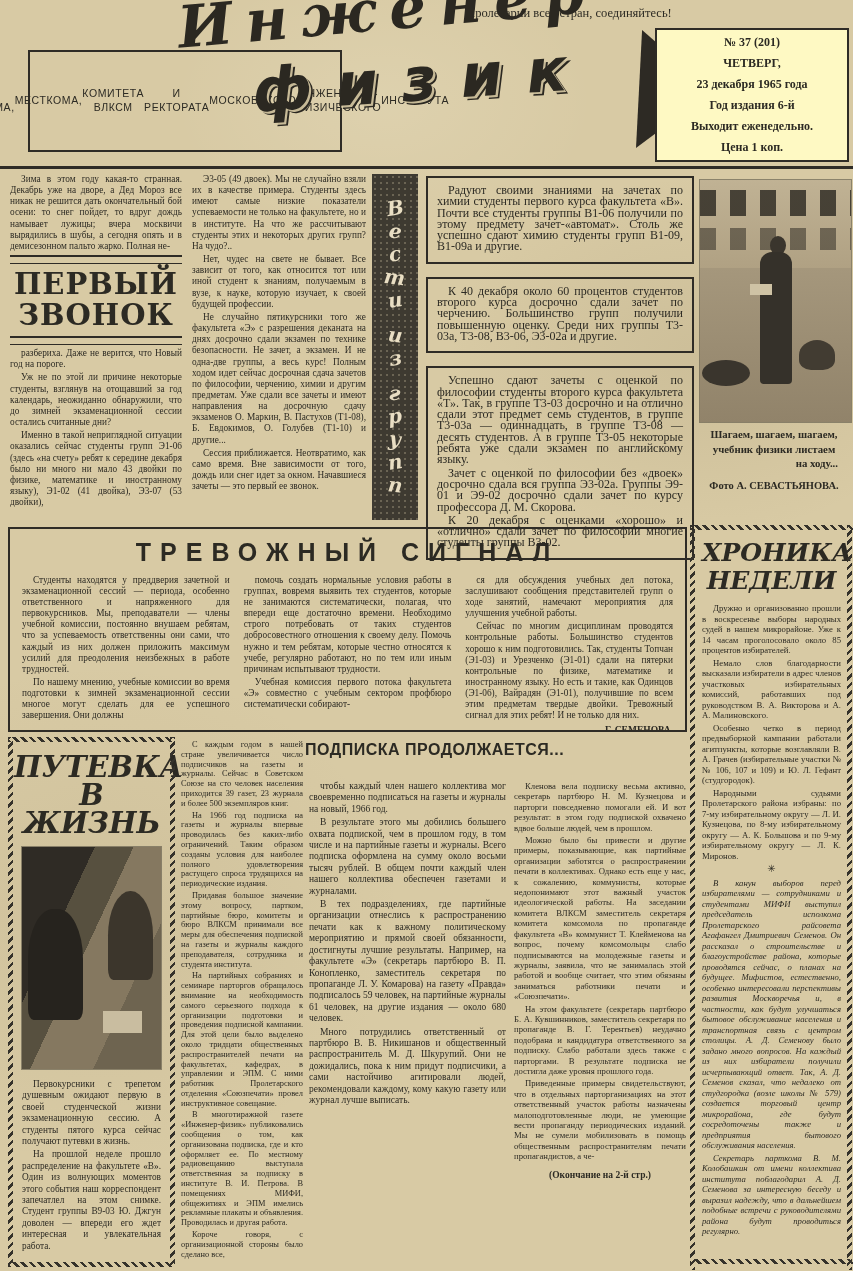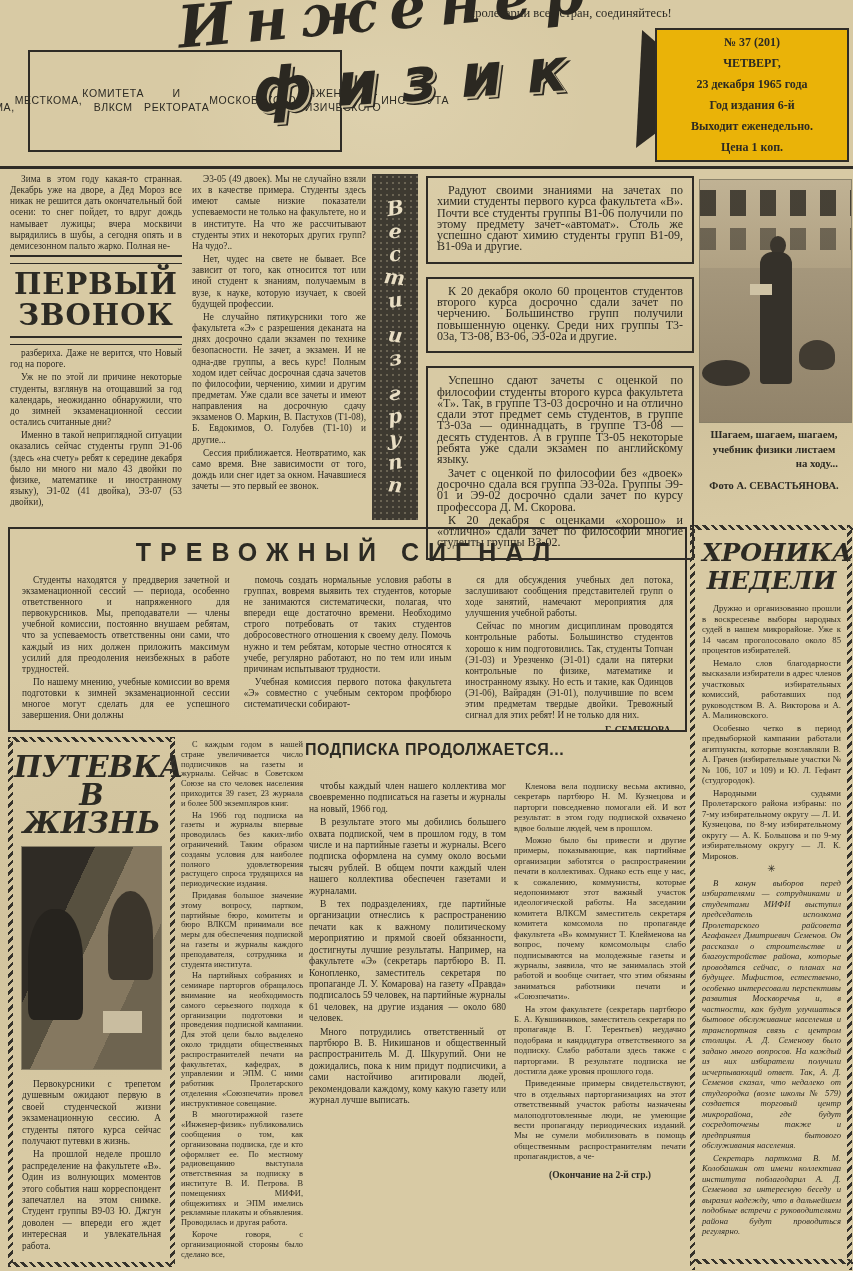--- a/index.html
+++ b/index.html
@@ -18,21 +18,21 @@
              display:flex;flex-direction:row;justify-content:center;align-items:center;
              font-family:"Liberation Sans",sans-serif;font-weight:400;font-size:10.5px;line-height:13.6px;letter-spacing:.6px;text-align:center;padding-left:28px;}
   .title-script{left:175px;top:-6px;font-family:"DejaVu Serif",serif;font-style:italic;font-weight:700;
                 font-size:58px;letter-spacing:13px;color:#2b2821;transform:rotate(-5deg);transform-origin:left top;}
   .title-block{left:250px;top:56px;font-family:"DejaVu Sans",sans-serif;font-style:italic;font-weight:900;
                font-size:60px;letter-spacing:24px;color:#2b2821;transform:rotate(-4deg);transform-origin:left top;
                text-shadow:2px 2px 0 rgba(216,202,164,.9),3.5px 3.5px 0 #2b2821;}
   .emblem{left:636px;top:30px;width:76px;height:118px;background:#2d2a24;
           clip-path:polygon(8% 0,100% 52%,0 100%);}
   .issue-box{left:655px;top:28px;width:194px;height:134px;border:2.5px solid #2f2c26;box-sizing:border-box;
-             background:#eab308;display:flex;flex-direction:column;justify-content:center;
+             background:#fef9c3;display:flex;flex-direction:column;justify-content:center;
              text-align:center;font-weight:700;font-size:12px;line-height:21px;}
   .header-rule{left:0;top:166px;width:853px;height:3px;background:#2f2c26;}
   
   .fc-col1{left:10px;top:174px;width:172px;height:347px;font-size:9.3px;line-height:11.15px;overflow:hidden;}
   .fc-col2{left:192px;top:174px;width:174px;height:347px;font-size:9.3px;line-height:11.15px;overflow:hidden;}
   .dbl-rule{height:6px;border-top:2.5px solid #2f2c26;border-bottom:1.5px solid #2f2c26;margin:3px 0;}
   .fc-headline{font-family:"DejaVu Serif",serif;font-weight:700;font-size:29px;line-height:31px;
                text-align:center;letter-spacing:1px;margin:5px 0;}
   .banner{left:372px;top:174px;width:46px;height:346px;background-color:#3e3a31;
           background-image:radial-gradient(rgba(222,209,175,.28) 1px, transparent 1.5px);background-size:6px 6px;
@@ -163,21 +163,21 @@
     <span>у</span>
     <span>п</span>
     <span>п</span>
   </div>
 
   <div class="abs vesti-col">
     <div class="vbox">
       <p class="para">Радуют своими знаниями на зачетах по химии студенты первого курса факультета «В». Почти все студенты группы В1-06 получили по этому предмету зачет-«автомат». Столь же успешно сдают химию студенты групп В1-09, В1-09а и другие.</p>
     </div>
     <div class="vbox">
-      <p class="para">К 20 декабря около 60 процентов студентов второго курса досрочно сдали зачет по черчению. Большинство групп получили повышенную оценку. Среди них группы Т3-03а, Т3-08, В3-06, Э3-02а и другие.</p>
+      <p class="para">К 40 декабря около 60 процентов студентов второго курса досрочно сдали зачет по черчению. Большинство групп получили повышенную оценку. Среди них группы Т3-03а, Т3-08, В3-06, Э3-02а и другие.</p>
     </div>
     <div class="vbox">
       <p class="para">Успешно сдают зачеты с оценкой по философии студенты второго курса факультета «Т». Так, в группе Т3-03 досрочно и на отлично сдали этот предмет семь студентов, в группе Т3-03а — одиннадцать, в группе Т3-08 — десять студентов. А в группе Т3-05 некоторые ребята уже сдали экзамен по английскому языку.</p>
       <p class="para">Зачет с оценкой по философии без «двоек» досрочно сдала вся группа Э3-02а. Группы Э9-01 и Э9-02 досрочно сдали зачет по курсу профессора Д. М. Скорова.</p>
       <p class="para">К 20 декабря с оценками «хорошо» и «отлично» сдали зачет по философии многие студенты группы В3-02.</p>
     </div>
   </div>
 
   <div class="abs photo1">
     <div class="ph-bldg"></div>

